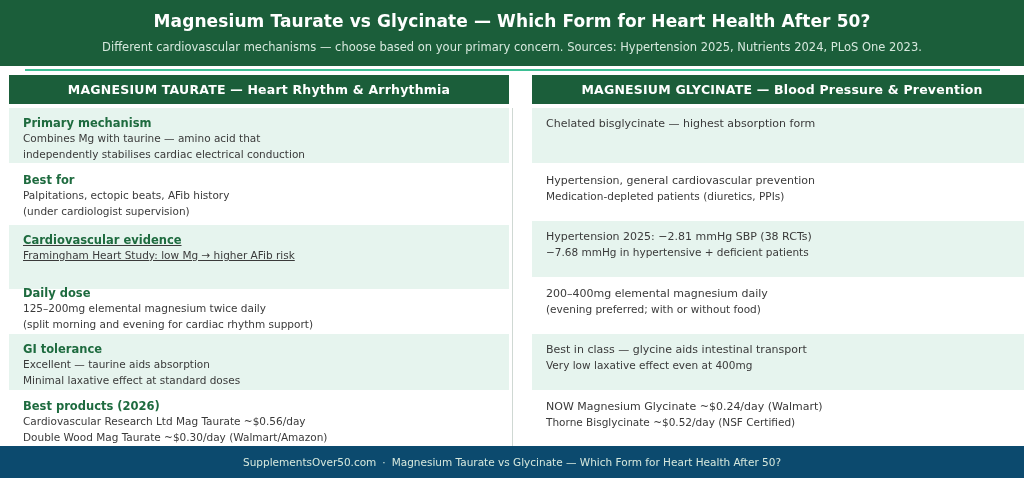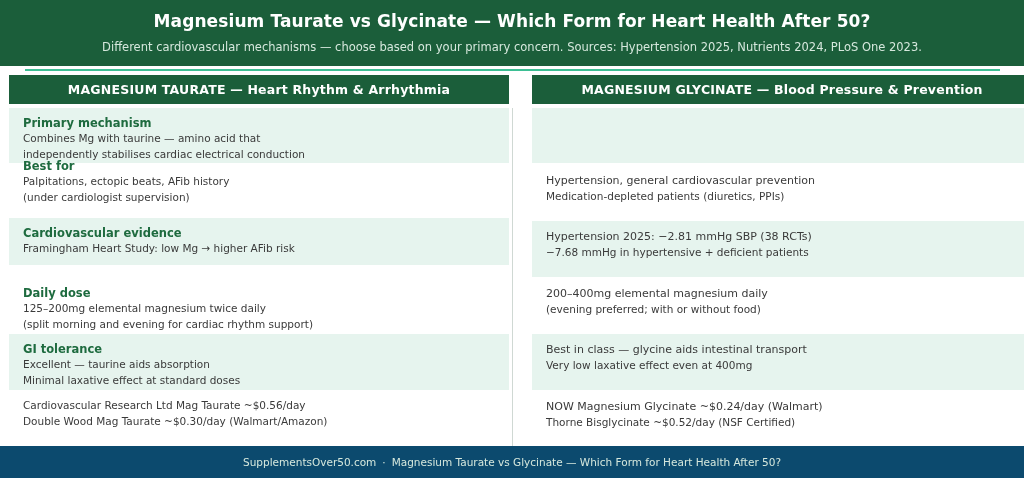--- a/index.html
+++ b/index.html
@@ -71,50 +71,52 @@
 <div class="col-divider"></div>
 
 <div class="col left">
   <div class="col-header">MAGNESIUM TAURATE — Heart Rhythm &amp; Arrhythmia</div>
   <div class="rows">
     <div class="row shaded" style="top:0;height:55px;">
       <div class="label">Primary mechanism</div>
       <div>Combines Mg with taurine — amino acid that</div>
       <div>independently stabilises cardiac electrical conduction</div>
     </div>
-    <div class="row" style="top:43px;height:56px;">
+    <div class="row" style="top:57px;height:56px;">
       <div class="label">Best for</div>
       <div>Palpitations, ectopic beats, AFib history</div>
       <div>(under cardiologist supervision)</div>
     </div>
-    <div class="row shaded" style="top:110px;height:47px;">
+    <div class="row shaded" style="top:117px;height:64px;text-decoration:underline;">
       <div class="label">Cardiovascular evidence</div>
       <div>Framingham Heart Study: low Mg → higher AFib risk</div>
     </div>
     <div class="row" style="top:170px;height:56px;">
       <div class="label">Daily dose</div>
       <div>125–200mg elemental magnesium twice daily</div>
       <div>(split morning and evening for cardiac rhythm support)</div>
     </div>
     <div class="row shaded" style="top:226px;height:56px;">
       <div class="label">GI tolerance</div>
       <div>Excellent — taurine aids absorption</div>
       <div>Minimal laxative effect at standard doses</div>
     </div>
     <div class="row" style="top:283px;height:55px;">
+      <div class="label">Best products (2026)</div>
       <div>Cardiovascular Research Ltd Mag Taurate ~$0.56/day</div>
       <div>Double Wood Mag Taurate ~$0.30/day (Walmart/Amazon)</div>
     </div>
   </div>
 </div>
 
 <div class="col right">
   <div class="col-header">MAGNESIUM GLYCINATE — Blood Pressure &amp; Prevention</div>
   <div class="rows">
     <div class="row shaded" style="top:0;height:55px;">
+      <div class="line1">Chelated bisglycinate — highest absorption form</div>
     </div>
     <div class="row" style="top:57px;height:56px;">
       <div class="line1">Hypertension, general cardiovascular prevention</div>
       <div>Medication-depleted patients (diuretics, PPIs)</div>
     </div>
     <div class="row shaded" style="top:113px;height:56px;">
       <div class="line1">Hypertension 2025: −2.81 mmHg SBP (38 RCTs)</div>
       <div>−7.68 mmHg in hypertensive + deficient patients</div>
     </div>
     <div class="row" style="top:170px;height:56px;">

